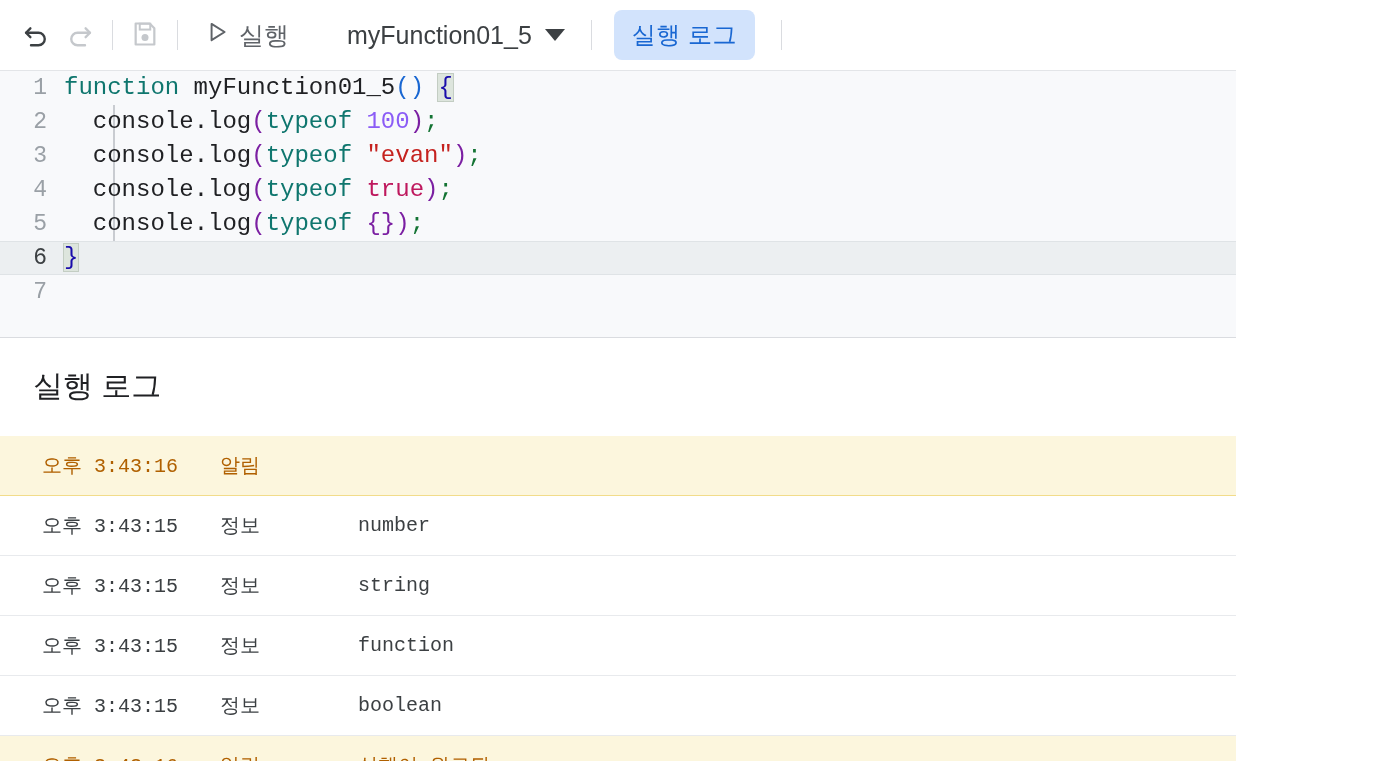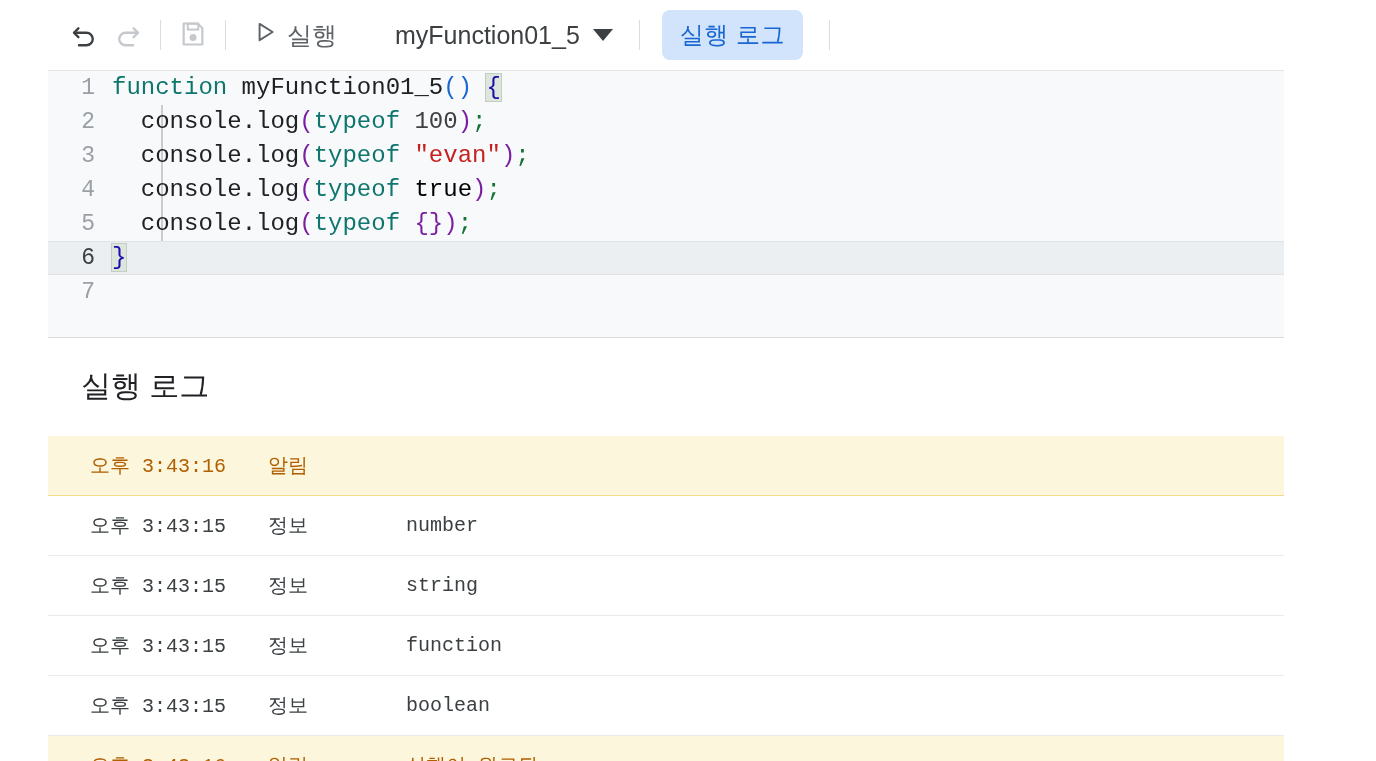--- a/index.html
+++ b/index.html
@@ -12,21 +12,20 @@
     overflow: hidden;
     background: #ffffff;
     font-family: "Liberation Sans", sans-serif;
     -webkit-font-smoothing: antialiased;
   }
   #app {
     position: relative;
     width: 1236px;
     height: 761px;
     overflow: hidden;
-    margin-left: 48px;
   }
 
   
   .toolbar {
     position: absolute;
     left: 0; top: 0;
     width: 1376px;
     height: 71px;
     background: #ffffff;
     border-bottom: 1px solid #e3e5e8;
@@ -144,23 +143,23 @@
     position: absolute;
     left: 113px;
     width: 2px;
     background: #c9ccd1;
   }
   .code-text { color: #202124; }
   .tok-kw     { color: #0f766e; }
   .tok-fn     { color: #202124; }
   .tok-paren  { color: #1967d2; }
   .tok-prop   { color: #202124; }
-  .tok-num    { color: #404040; }
+  .tok-num    { color: #8b5cf6; }
   .tok-str    { color: #c5221f; }
-  .tok-bool   { color: #000000; }
+  .tok-bool   { color: #be185d; }
   .tok-punc   { color: #7b1fa2; }
   .tok-semi   { color: #137333; }
   .tok-brace  { color: #1a0dab; }
   .brace-match {
     background: #dde5dd;
     outline: 1px solid #c3cdc3;
   }
 
   
   .minimap {

